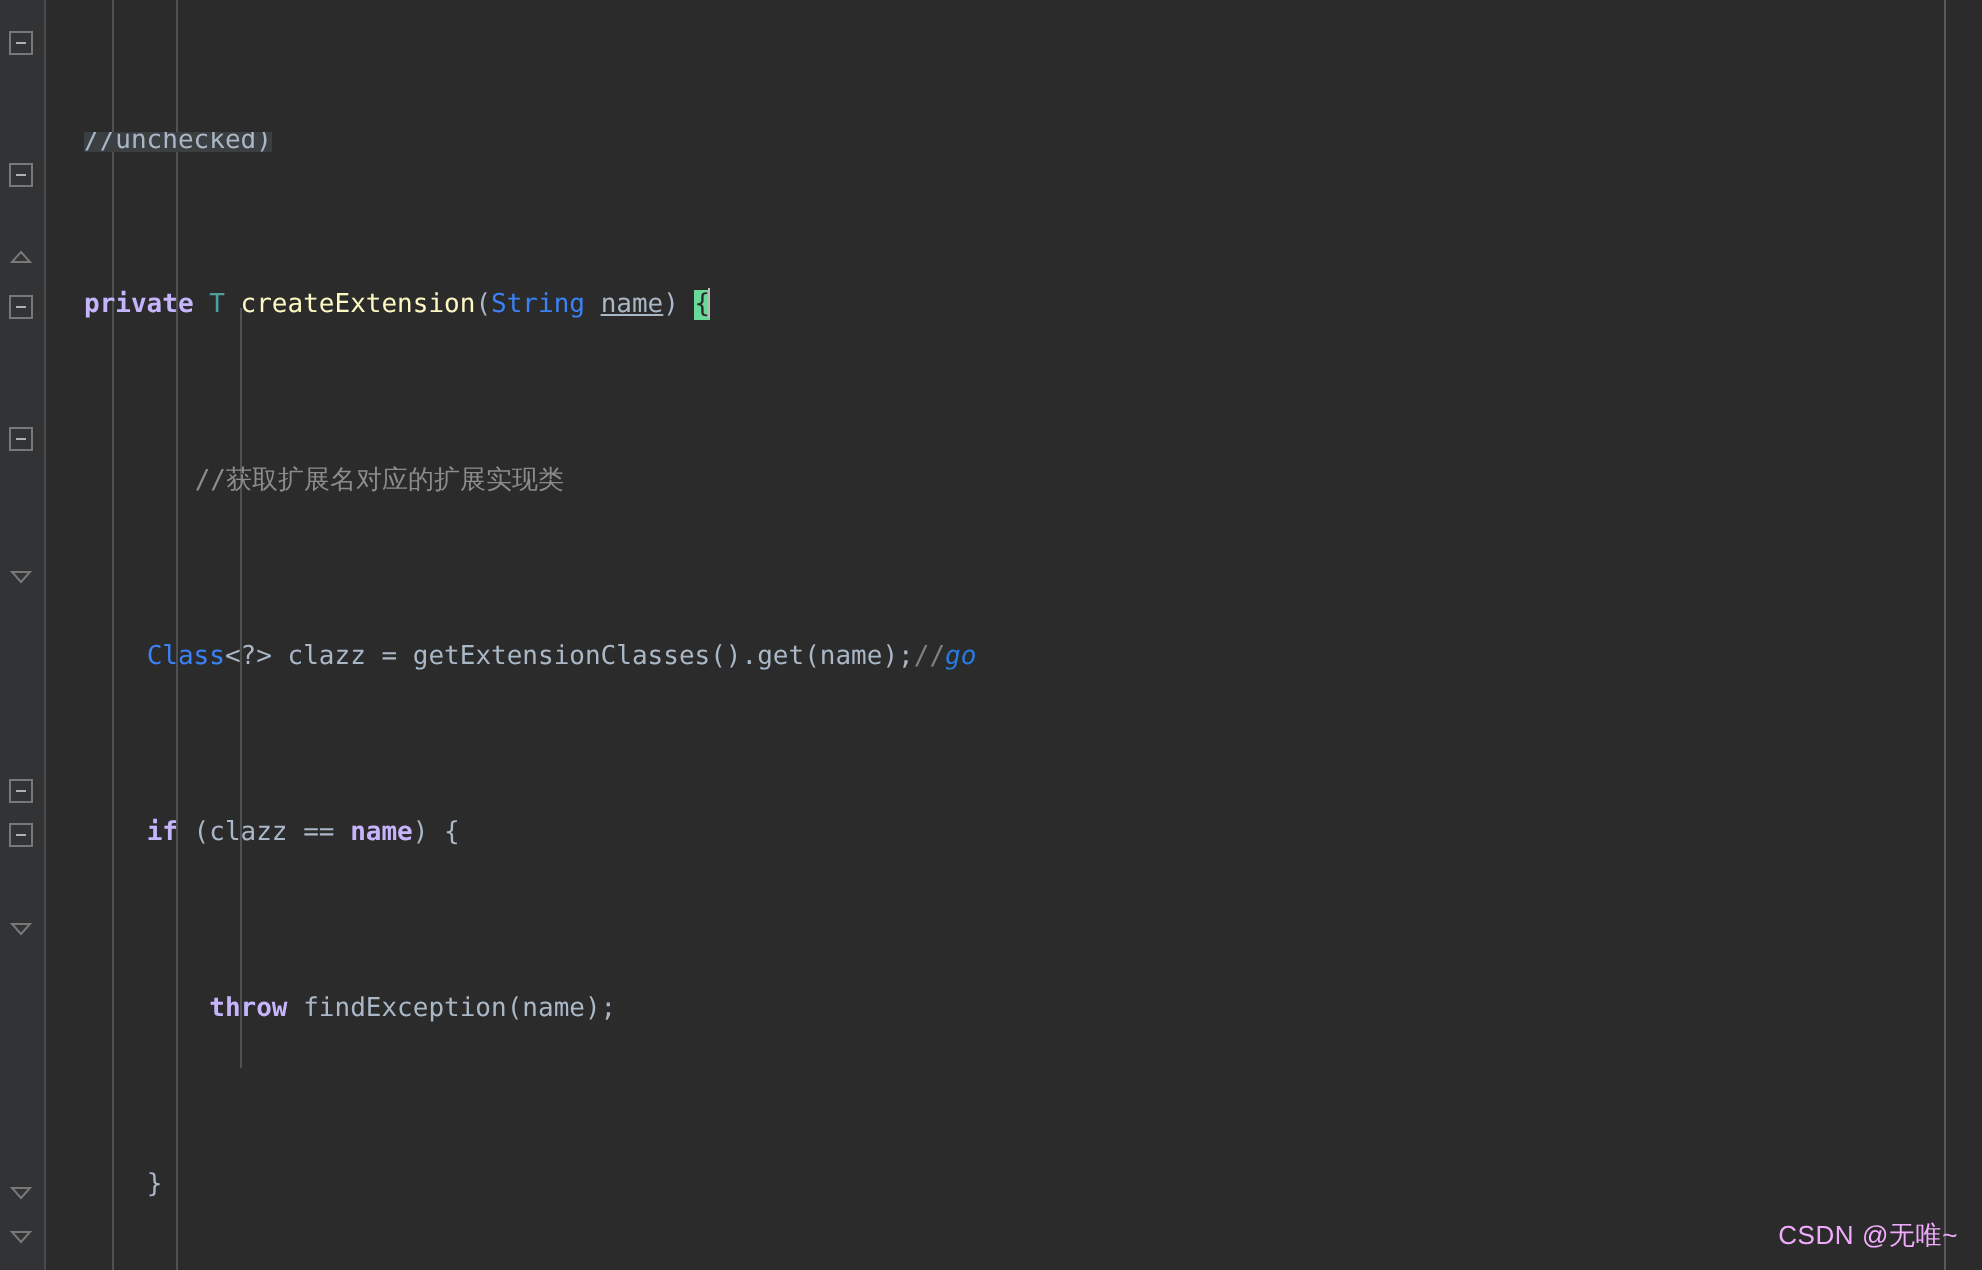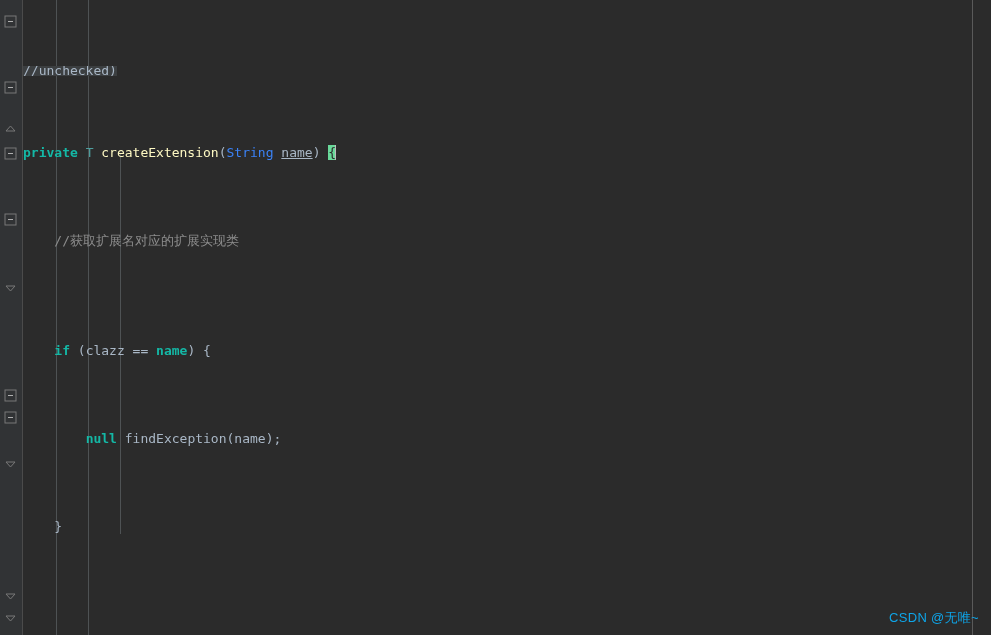--- a/index.html
+++ b/index.html
@@ -40,45 +40,45 @@
   .code{
     position:absolute;left:22px;top:0;right:0;bottom:0;
     z-index:2;
     font-size:13px;
     line-height:22px;
     white-space:pre;
     color:#a9b7c6;
   }
   .ln{
     position:relative;height:22px;
-    padding-left:1px;
+    padding-left:20px;
     white-space:pre;
   }
   .ln.partial{height:10px;line-height:10px;overflow:hidden;}
 
   
-  .kw      {color:#14b8a6;font-weight:bold;text-align:center;}
+  .kw      {color:#c4b5fd;font-weight:bold;text-align:center;}
   .gen     {color:#4e9e9e;}          
   .mth     {color:#fef9c3;}
   .cmt     {color:#808080;}
-  .cmtz    {color:#8c8c8c;}
+  .cmtz    {color:#8c8c8c;margin-left:24px;}
   .tagcmt  {color:#287bde;font-style:italic;}
   .loc     {color:#a9b7c6;text-decoration:underline;}
   .pun     {color:#a9b7c6;}
   .cls     {color:#3b82f6;}
   .brace-hl2{background:#69d99a;color:#2b2b2b;}
   .caret{
     display:inline-block;width:1px;height:15px;vertical-align:-3px;
     background:#bbbbbb;margin-left:-1px;
   }
 
   
   .watermark{
     position:absolute;right:12px;bottom:8px;
-    color:#0ea5e9;font-size:13px;
+    color:#f0abfc;font-size:13px;
     font-family:"Liberation Sans","DejaVu Sans",sans-serif;
     z-index:6;letter-spacing:.3px;
   }
 </style>
 </head>
 <body>
 
 <div id="editor">
 
   <div class="guide" style="left:56px"></div>
@@ -151,24 +151,25 @@
   </div>
 
   <div class="code">
 
     <div class="ln partial"><span style="background:#3c3f41">//unchecked)</span></div>
 
     <div class="ln"><span class="kw">private</span> <span class="gen">T</span> <span class="mth">createExtension</span><span class="pun">(</span><span class="cls">String</span> <span class="loc">name</span><span class="pun">)</span> <span class="brace-hl2">{</span><span class="caret"></span></div>
 
     <div class="ln">    <span class="cmtz">//获取扩展名对应的扩展实现类</span></div>
 
+    <div class="ln">    <span class="cls">Class</span><span class="pun">&lt;?&gt;</span> clazz <span class="pun">=</span> getExtensionClasses<span class="pun">().</span>get<span class="pun">(</span>name<span class="pun">);</span><span class="cmt">//</span><span class="tagcmt">go</span></div>
 
     <div class="ln">    <span class="kw">if</span> <span class="pun">(</span>clazz <span class="pun">==</span> <span class="kw">name</span><span class="pun">) {</span></div>
 
-    <div class="ln">        <span class="kw">null</span> findException<span class="pun">(</span>name<span class="pun">);</span></div>
+    <div class="ln">        <span class="kw">throw</span> findException<span class="pun">(</span>name<span class="pun">);</span></div>
 
     <div class="ln">    <span class="pun">}</span></div>
 
     
 
     
 
     
 
     

